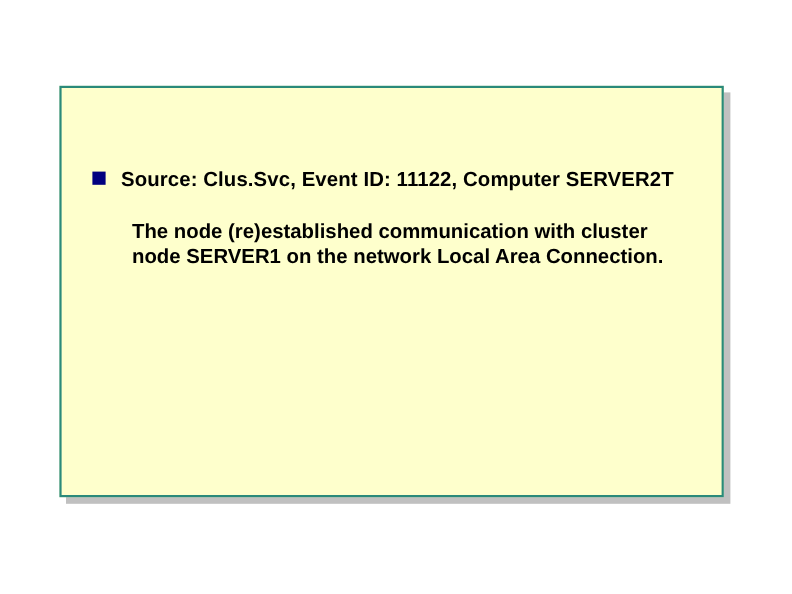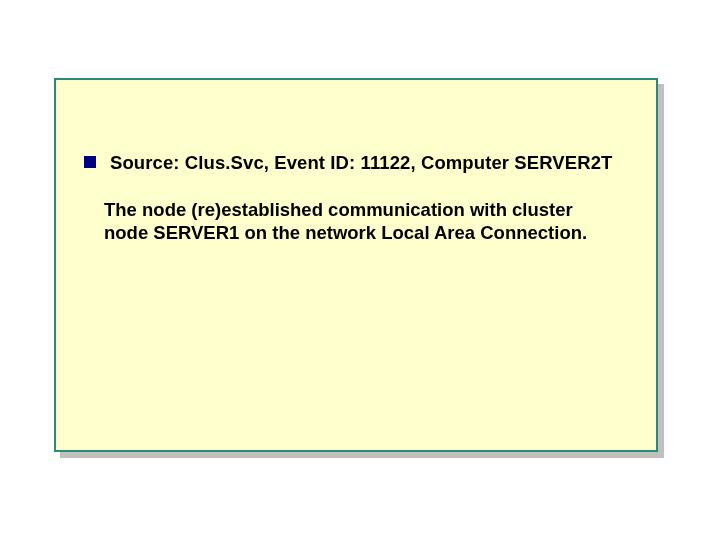--- a/index.html
+++ b/index.html
@@ -54,21 +54,21 @@
     left: 26px;
     top: 0;
     width: 540px;
     font-size: 18.5px;
     font-weight: bold;
     letter-spacing: 0.1px;
     color: #000000;
   }
   .body-text {
     position: absolute;
-    left: 104px;
+    left: 120px;
     top: 198px;
     width: 496px;
     font-size: 18.5px;
     font-weight: bold;
     color: #000000;
     line-height: 1.25;
   }
 </style>
 </head>
 <body>

